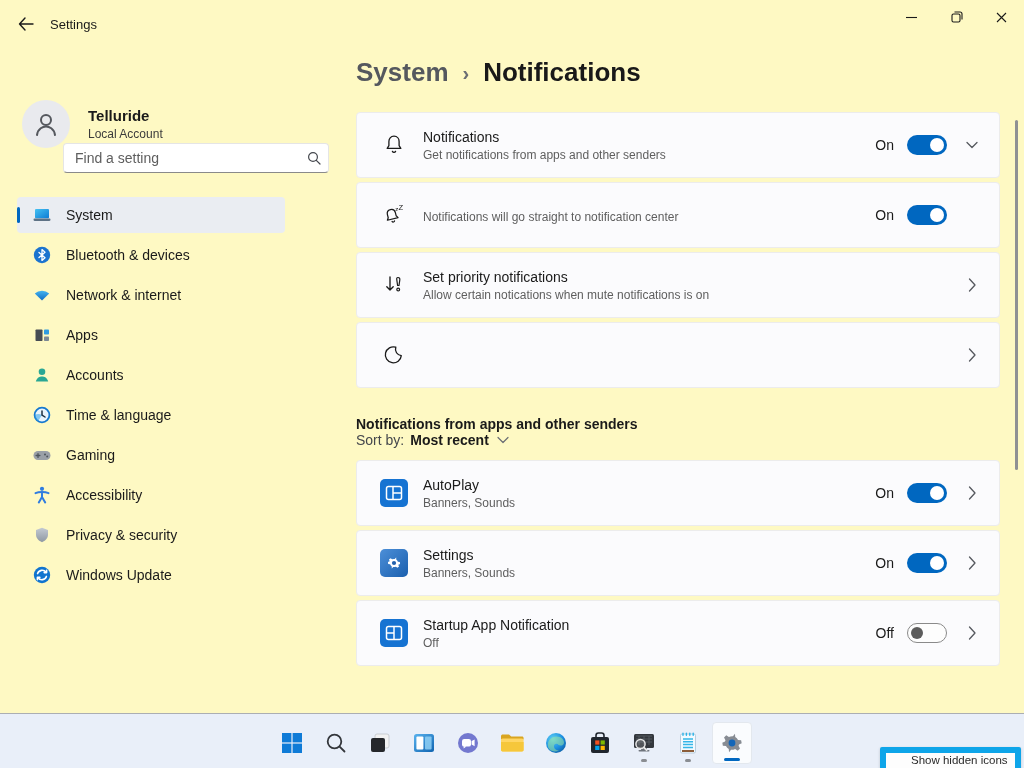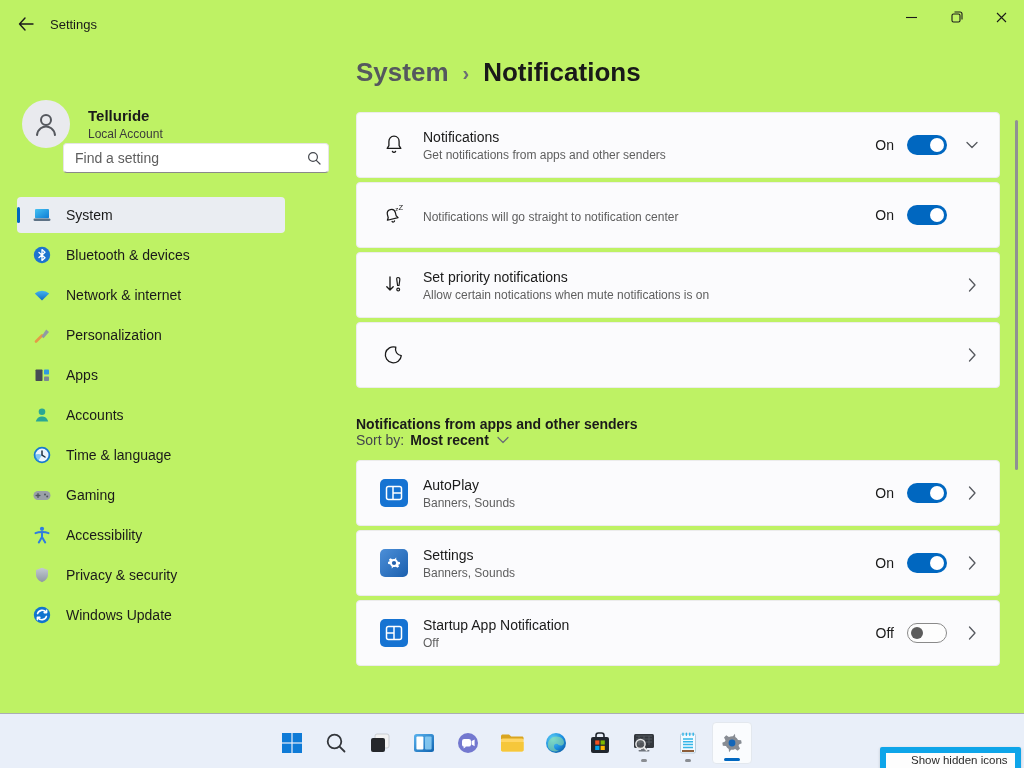--- a/index.html
+++ b/index.html
@@ -1,20 +1,20 @@
 <!DOCTYPE html>
 <html><head>
 <meta charset="utf-8">
 <style>
   * { margin:0; padding:0; box-sizing:border-box; }
   html,body { width:1024px; height:768px; overflow:hidden; }
   body { font-family:"Liberation Sans","DejaVu Sans",sans-serif; background:#EFF3FA; position:relative; color:#1A1A1A; }
 
   
-  .app-window { position:absolute; left:0; top:0; width:1024px; height:713px; background:#bef264; }
+  .app-window { position:absolute; left:0; top:0; width:1024px; height:713px; background:#fef9c3; }
 
   
   .titlebar { position:absolute; left:0; top:0; width:100%; height:48px; }
   .back-btn { position:absolute; left:12px; top:12px; width:28px; height:24px; display:flex; align-items:center; justify-content:center; border-radius:4px; cursor:pointer; }
   .tb-title { position:absolute; left:50px; top:17px; font-size:13px; color:#1A1A1A; }
   .win-controls { position:absolute; right:0; top:0; height:36px; display:flex; }
   .win-btn { width:45px; height:34px; display:flex; align-items:center; justify-content:center; }
 
   
   .sidebar { position:absolute; left:0; top:48px; width:300px; height:665px; }
@@ -175,29 +175,20 @@
                   <stop offset="0" stop-color="#44B5F0"></stop>
                   <stop offset="1" stop-color="#0F6CC4"></stop>
                 </linearGradient>
               </defs>
               <path d="M10 15.5 L2.8 8.6 A10.4 10.4 0 0 1 17.2 8.6 Z" fill="url(#wifi)"></path>
             </svg>
         </span>
         <span class="nav-label">Network &amp; internet</span>
       </div>
 
-      <div class="nav-item">
-        <span class="nav-icon">
-          <svg width="20" height="20" viewBox="0 0 20 20">
-              <line x1="4" y1="16.5" x2="10" y2="10.5" stroke="#E59A47" stroke-width="2.6" stroke-linecap="round"></line>
-              <path d="M9.5 11.5 L14.2 4.5 L17 7 L11.5 13.3 Z" fill="#8F9AA3"></path>
-            </svg>
-        </span>
-        <span class="nav-label">Personalization</span>
-      </div>
 
       <div class="nav-item">
         <span class="nav-icon">
           <svg width="20" height="20" viewBox="0 0 20 20">
               <rect x="3.5" y="4.5" width="7" height="11.5" rx="0.8" fill="#464C54"></rect>
               <rect x="12" y="4.5" width="5" height="5" rx="0.8" fill="#2F9BE0"></rect>
               <rect x="12" y="11.5" width="5" height="4.5" rx="0.8" fill="#7B8894"></rect>
             </svg>
         </span>
         <span class="nav-label">Apps</span>

